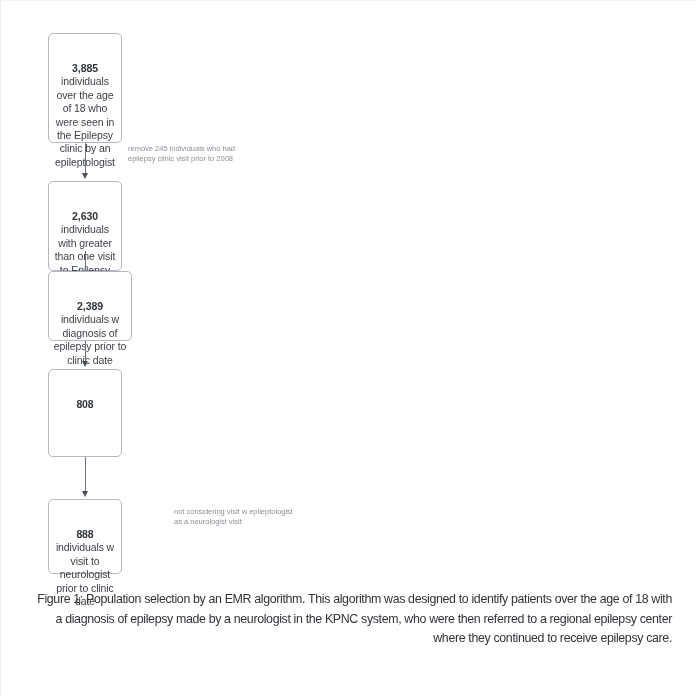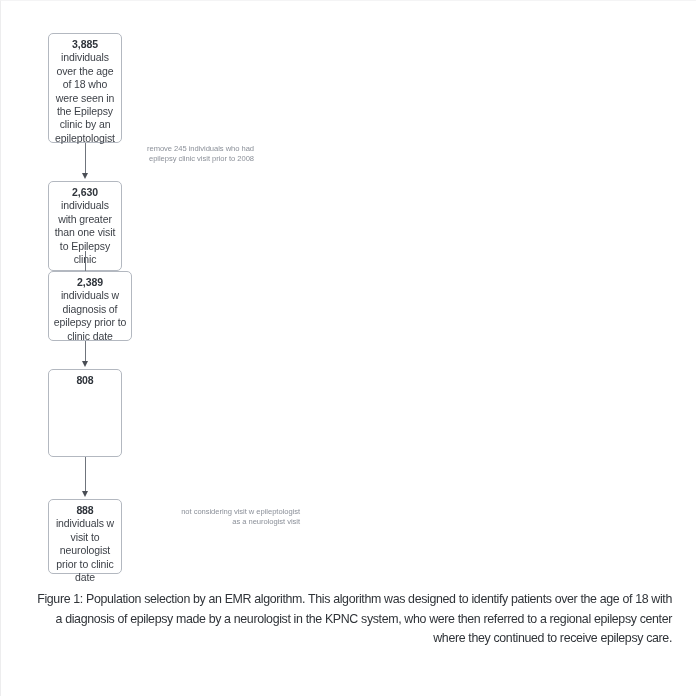--- a/index.html
+++ b/index.html
@@ -43,20 +43,21 @@
     font-size: 10.5px;
     line-height: 13.4px;
     text-align: center;
     padding: 4px 3px 4px 3px;
     letter-spacing: -0.1px;
   }
   .node .count {
     font-weight: bold;
     color: #2f343b;
     display: block;
+    margin-top: 24px;
   }
   .node .desc {
     display: block;
   }
 
   .connector {
     position: absolute;
     width: 1px;
     background: #6f747c;
   }
@@ -67,21 +68,21 @@
     border-left: 3.5px solid transparent;
     border-right: 3.5px solid transparent;
     border-top: 6px solid #4a4e55;
   }
 
   .annotation {
     position: absolute;
     color: #8b9099;
     font-size: 7.6px;
     line-height: 9.6px;
-    text-align: right;
+    text-align: left;
     letter-spacing: -0.05px;
   }
 
   
   #caption {
     position: absolute;
     left: 31px;
     top: 589px;
     width: 640px;
     color: #2f3338;

